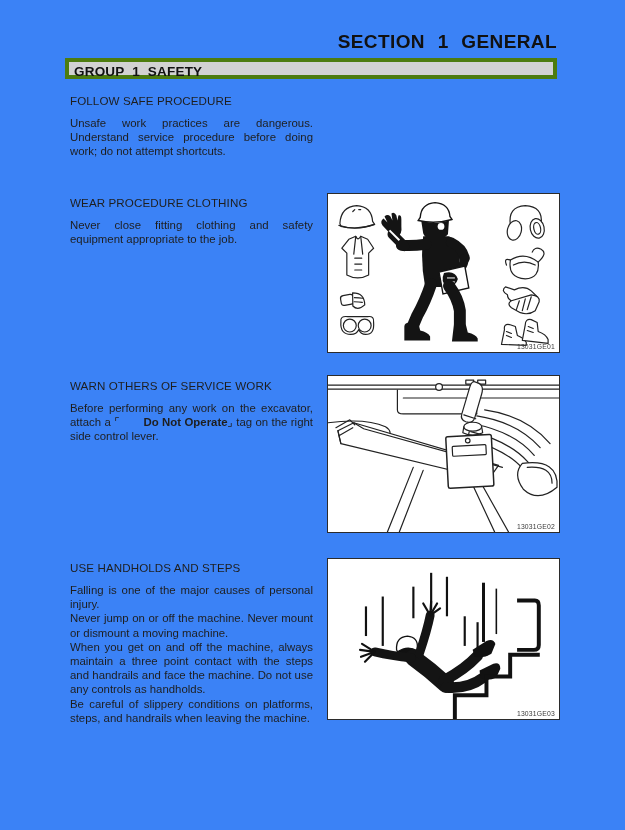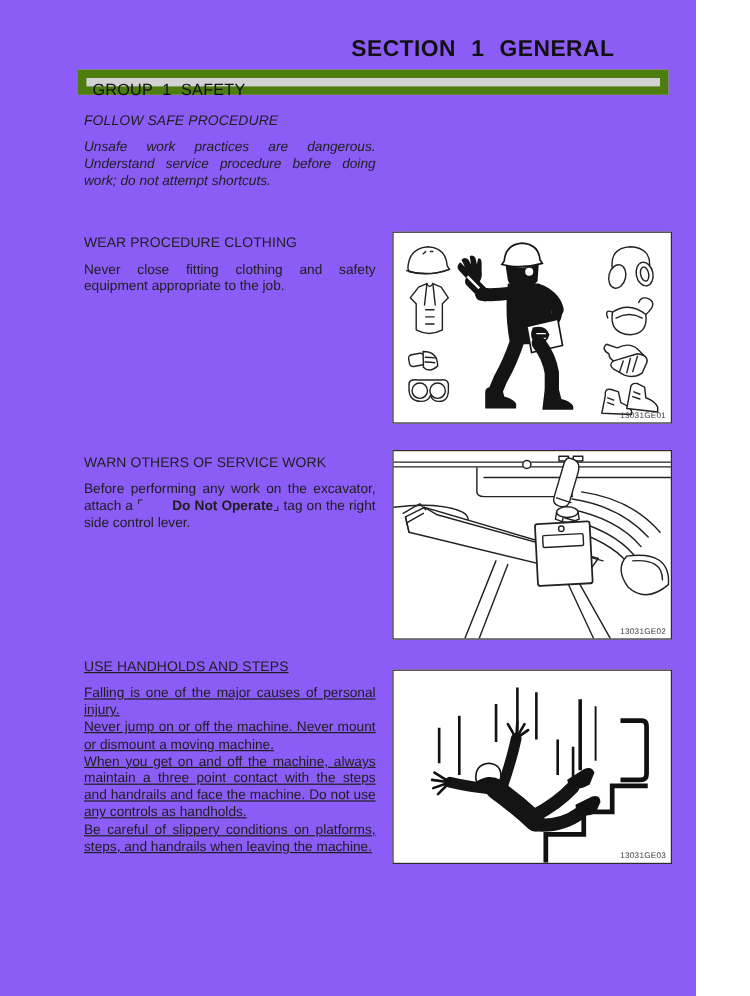--- a/index.html
+++ b/index.html
@@ -1,27 +1,27 @@
 <!DOCTYPE html>
 <html><head>
 <meta charset="utf-8">
 <style>
   html,body{margin:0;padding:0;background:#ffffff;}
   .page{
-    position:relative;width:580px;height:830px;background:#8b5cf6;overflow:hidden;
+    position:relative;width:625px;height:830px;background:#3b82f6;overflow:hidden;
     font-family:"Liberation Sans","DejaVu Sans",sans-serif;color:#1e1e1e;
   }
   .section-header{
     position:absolute;top:31px;right:68px;
     font-size:19px;font-weight:bold;letter-spacing:.4px;word-spacing:7px;color:#111;
   }
   .group-bar{
     position:absolute;top:58px;left:65px;width:492px;height:21px;box-sizing:border-box;
-    background:#d2d2d2;border:7px solid #4d7c0f;
-    font-size:13.5px;font-weight:normal;line-height:19px;padding-left:5px;
+    background:#d2d2d2;border:4px solid #4d7c0f;
+    font-size:13.5px;font-weight:bold;line-height:19px;padding-left:5px;
     letter-spacing:.2px;word-spacing:4px;color:#111;
   }
   .text-block{position:absolute;left:70px;width:243px;}
   .sec-title{font-size:11.6px;letter-spacing:.1px;margin-bottom:9px;white-space:nowrap;}
   .para{font-size:11.4px;line-height:14.2px;text-align:justify;}
   .b{font-weight:bold;padding-left:24px;}
   .figure{
     position:absolute;left:327px;width:233px;box-sizing:border-box;
     border:1px solid #2b2b2b;background:#fff;
   }
@@ -39,21 +39,21 @@
 </style>
 </head>
 <body>
 
 <div class="page">
 
   <div class="section-header">SECTION 1 GENERAL</div>
 
   <div class="group-bar">GROUP 1 SAFETY</div>
 
-  <div class="text-block" style="top:94px;font-style:italic;">
+  <div class="text-block" style="top:94px;">
     <div class="sec-title">FOLLOW SAFE PROCEDURE</div>
     <div class="para">Unsafe work practices are dangerous. Understand service procedure before doing work; do not attempt shortcuts.</div>
   </div>
 
   <div class="text-block" style="top:196px;">
     <div class="sec-title">WEAR PROCEDURE CLOTHING</div>
     <div class="para">Never close fitting clothing and safety equipment appropriate to the job.</div>
   </div>
 
   <div class="figure fig1">
@@ -170,21 +170,21 @@
       <g transform="rotate(-3 142 85)">
         <path class="ln" d="M144 56 L142 63"></path>
         <rect x="120" y="60" width="46" height="52" rx="2" fill="#ffffff" stroke="#222" stroke-width="1.5"></rect>
         <circle class="ln" cx="142" cy="65" r="2.3"></circle>
         <rect class="ln" x="126" y="70" width="34" height="10" rx="1"></rect>
       </g>
     </svg>
     <div class="fig-caption">13031GE02</div>
   </div>
 
-  <div class="text-block" style="top:549px;text-decoration:underline;">
+  <div class="text-block" style="top:561px;">
     <div class="sec-title">USE HANDHOLDS AND STEPS</div>
     <div class="para">Falling is one of the major causes of personal injury.</div>
     <div class="para">Never jump on or off the machine. Never mount or dismount a moving machine.</div>
     <div class="para">When you get on and off the machine, always maintain a three point contact with the steps and handrails and face the machine. Do not use any controls as handholds.</div>
     <div class="para">Be careful of slippery conditions on platforms, steps, and handrails when leaving the machine.</div>
   </div>
 
   <div class="figure fig3">
     <svg viewBox="0 0 233 162">
       <g stroke="#111" stroke-width="2.2" stroke-linecap="butt">

